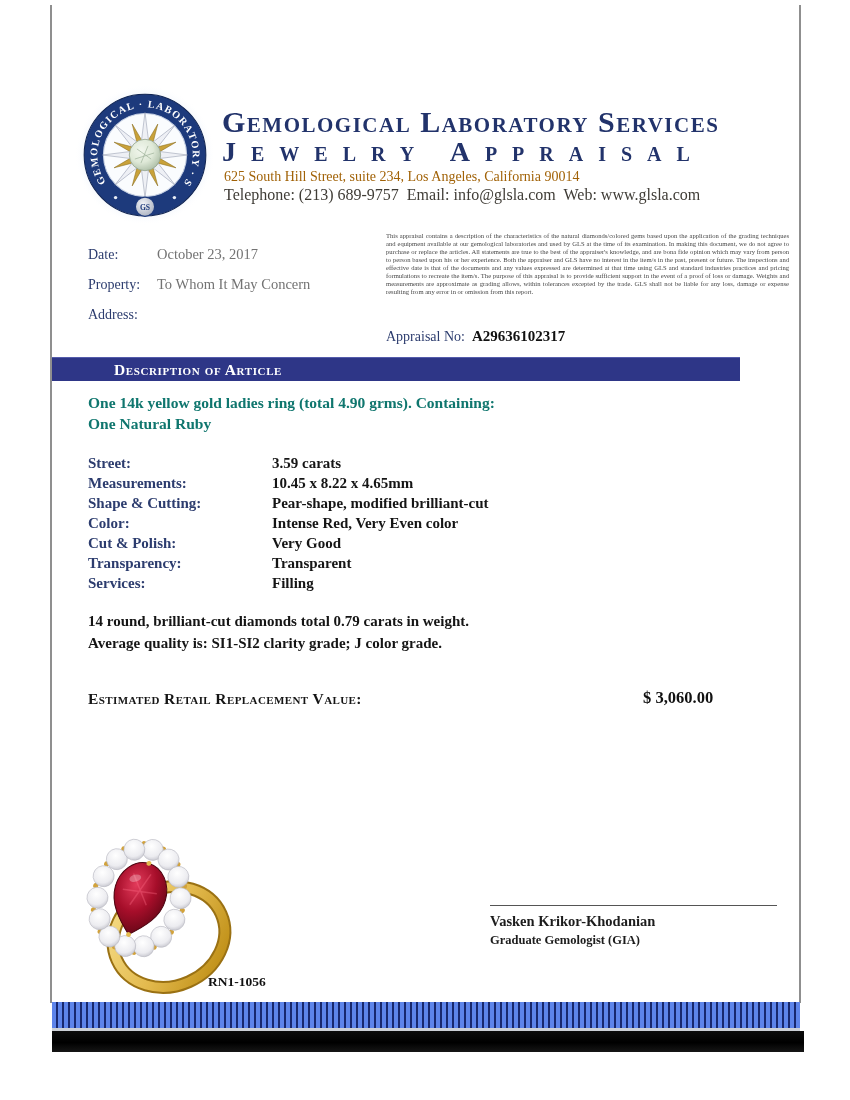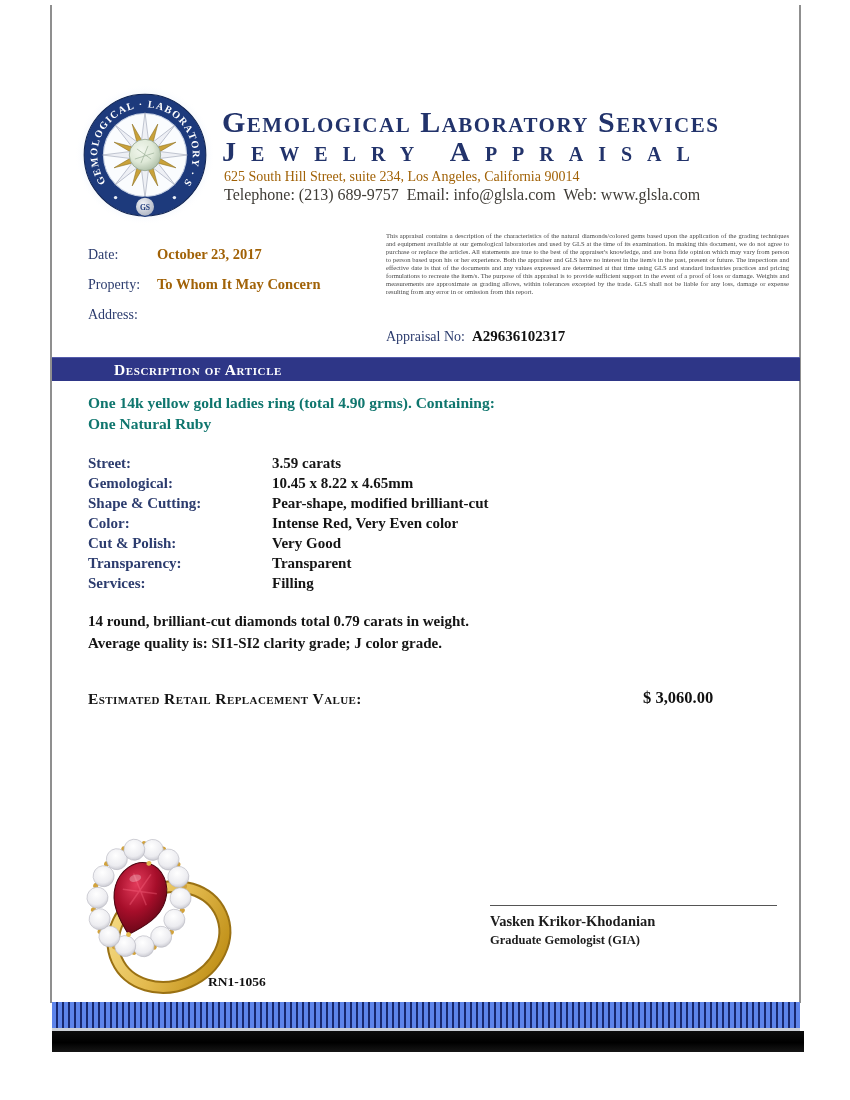--- a/index.html
+++ b/index.html
@@ -15,28 +15,28 @@
   
   .org-name{left:222px;top:106px;font-size:30px;line-height:32px;color:#22336b;font-weight:600;
     letter-spacing:1.5px;font-variant:small-caps;white-space:nowrap;}
   .doc-type{left:222px;top:137px;font-size:28px;line-height:30px;color:#22336b;font-weight:600;
     letter-spacing:15px;font-variant:small-caps;white-space:nowrap;}
   .hdr-address{left:224px;top:169px;font-size:14px;color:#a16207;white-space:pre-wrap;}
   .hdr-contact{left:224px;top:186px;font-size:16px;color:#3f3c36;white-space:pre-wrap;}
 
   
   .meta-label{position:absolute;left:88px;font-size:14px;color:#2c3c6e;}
-  .meta-value{position:absolute;left:157px;font-size:14.5px;font-weight:bold;color:#a16207;}
+  .meta-value{position:absolute;left:157px;font-size:14.5px;font-weight:normal;color:#737373;}
   .disclaimer{left:386px;top:232px;width:403px;font-size:6.6px;line-height:8px;color:#474747;
     text-align:justify;font-family:"Liberation Serif","DejaVu Serif",serif;}
   .appr-label{left:386px;top:329px;font-size:14px;color:#2c3c6e;}
   .appr-value{left:472px;top:328px;font-size:15px;font-weight:bold;color:#111;}
 
   
-  .section-bar{left:52px;top:357px;width:748px;height:23px;background:#2e3687;border-top:1px solid #545cab;}
+  .section-bar{left:52px;top:357px;width:688px;height:23px;background:#2e3687;border-top:1px solid #545cab;}
   .section-title{margin-left:62px;color:#ffffff;font-size:15.5px;font-weight:600;line-height:23px;
     font-variant:small-caps;letter-spacing:0.6px;}
 
   
   .desc-line{position:absolute;left:88px;font-size:15.5px;font-weight:bold;color:#0f766e;white-space:nowrap;}
   .props{left:88px;top:453px;}
   .prop-row{height:20px;line-height:20px;white-space:nowrap;}
   .prop-label{display:inline-block;width:180px;font-size:15px;font-weight:bold;color:#2c3c6e;}
   .prop-value{font-size:15px;font-weight:bold;color:#151515;margin-top:23px;}
   .diamonds{left:88px;top:610px;font-size:15px;font-weight:bold;color:#151515;line-height:22px;}
@@ -143,21 +143,21 @@
 
   <div class="desc-line" style="top:394px;">One 14k yellow gold ladies ring (total 4.90 grms). Containing:</div>
   <div class="desc-line" style="top:415px;">One Natural Ruby</div>
 
   <div class="abs props">
     <div class="prop-row">
       <span class="prop-label">Street:</span>
       <span class="prop-value">3.59 carats</span>
     </div>
     <div class="prop-row">
-      <span class="prop-label">Gemological:</span>
+      <span class="prop-label">Measurements:</span>
       <span class="prop-value">10.45 x 8.22 x 4.65mm</span>
     </div>
     <div class="prop-row">
       <span class="prop-label">Shape &amp; Cutting:</span>
       <span class="prop-value">Pear-shape, modified brilliant-cut</span>
     </div>
     <div class="prop-row">
       <span class="prop-label">Color:</span>
       <span class="prop-value">Intense Red, Very Even color</span>
     </div>

